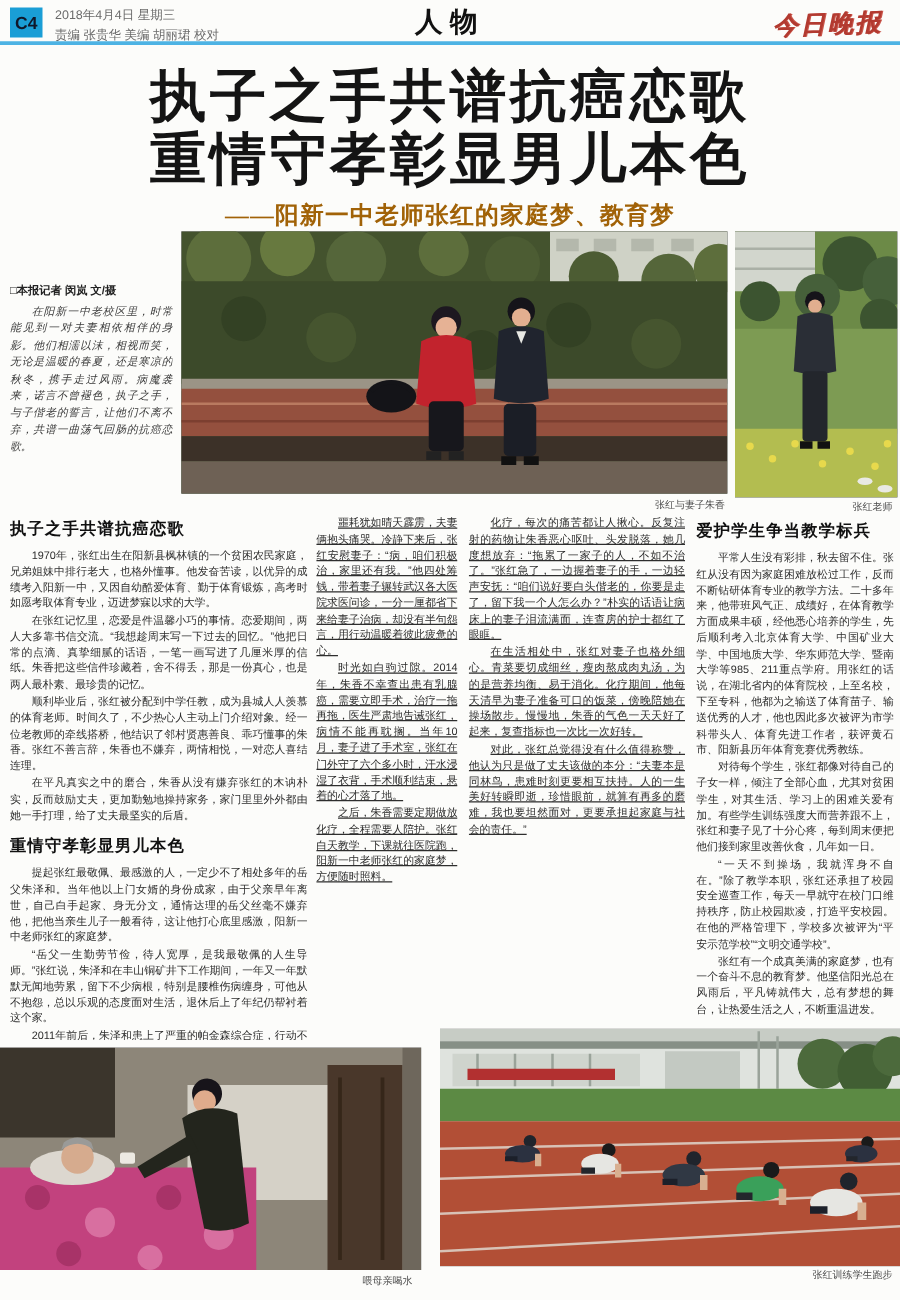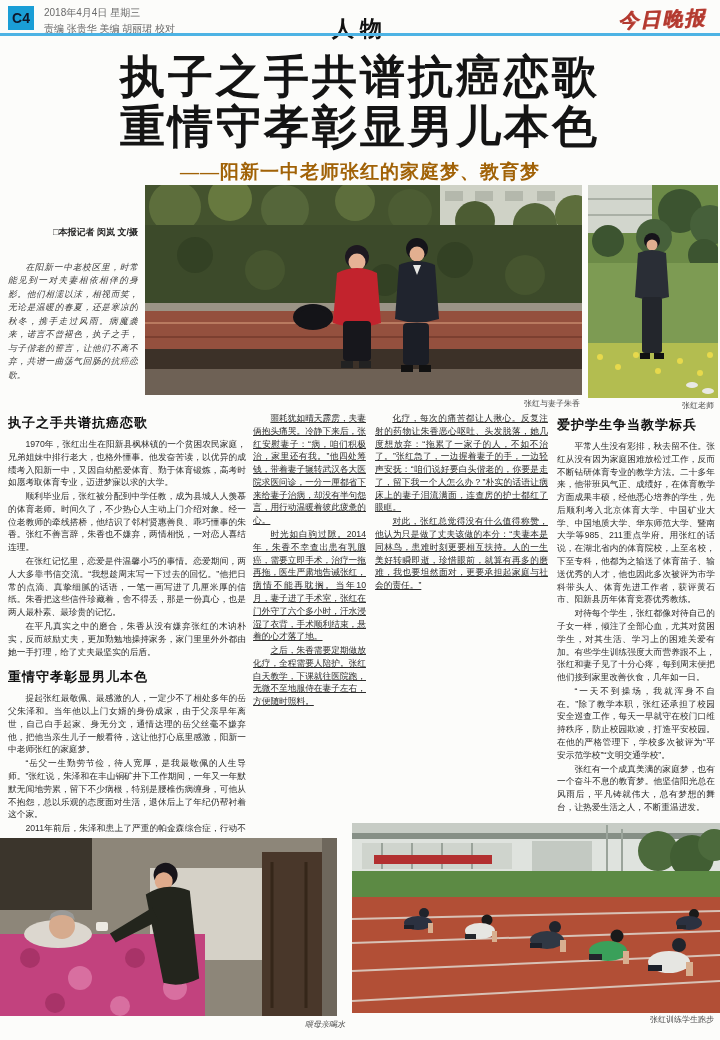--- a/index.html
+++ b/index.html
@@ -11,41 +11,41 @@
   }
   
   .masthead { position:absolute; top:0; left:0; width:720px; height:36px; }
   .page-box {
     position:absolute; left:8px; top:6px; width:26px; height:24px;
     background:#1a9ed6; color:#0f172a; font-weight:bold; font-size:14px;
     display:flex; align-items:center; justify-content:center;
   }
   .head-meta { position:absolute; left:44px; top:5px; font-size:10px; color:#6a6a6a; line-height:1.55; }
   .section-title {
-    position:absolute; left:0; right:0; top:14px; text-align:center;
+    position:absolute; left:0; right:0; top:3px; text-align:center;
     font-family:"Liberation Serif","DejaVu Serif",serif;
     font-size:22px; font-weight:bold; color:#111; letter-spacing:6px;
   }
   .logo {
     position:absolute; right:14px; top:6px; font-size:20px; font-weight:bold;
     color:#b23a30; font-style:italic; letter-spacing:2px;
     font-family:"Liberation Serif","DejaVu Serif",serif;
     transform:rotate(-2deg); text-shadow:1px 0 0 #c9554a;
   }
   .head-rule { position:absolute; top:33px; left:0; width:720px; height:3px; background:#4db3e4; }
 
   
   .headline { position:absolute; top:52px; left:0; width:720px; text-align:center;
     font-family:"Liberation Serif","DejaVu Serif",serif; color:#141414; }
   .headline .h-line { font-size:45px; font-weight:900; line-height:1.12; letter-spacing:3px; }
   .headline .h-sub { margin-top:6px; font-size:19px; font-weight:bold; color:#a16207; letter-spacing:1px; }
 
   
   .intro-col { position:absolute; left:8px; top:226px; width:130px; height:176px; overflow:hidden; }
-  .byline { font-size:9px; font-weight:bold; text-align:right; color:#222; margin-bottom:22px; }
+  .byline { font-size:9px; font-weight:bold; text-align:left; color:#222; margin-bottom:4px; }
   .intro-text {
     font-family:"Liberation Serif","DejaVu Serif",serif; font-style:italic;
     font-size:8.7px; line-height:1.55; color:#3c3c3c; text-align:justify; text-indent:2em;
   }
 
   
   .photo { position:absolute; overflow:hidden; background:#777; }
   .photo svg { display:block; }
   .caption { position:absolute; font-size:8px; color:#4a4a4a; text-align:right; }
 
@@ -163,37 +163,38 @@
       <rect x="54" y="112" width="20" height="56" rx="3" fill="#23262c"></rect>
       <rect x="52" y="168" width="10" height="6" fill="#111"></rect>
         <rect x="66" y="168" width="10" height="6" fill="#111"></rect>
     </svg>
   </div>
   <div class="caption" style="left:598px; top:400px; width:116px;">张红老师</div>
 
   <div class="col" style="left:8px; top:412px; width:238px; height:420px;">
     <div class="sec-head">执子之手共谱抗癌恋歌</div>
     <p>1970年，张红出生在阳新县枫林镇的一个贫困农民家庭，兄弟姐妹中排行老大，也格外懂事。他发奋苦读，以优异的成绩考入阳新一中，又因自幼酷爱体育、勤于体育锻炼，高考时如愿考取体育专业，迈进梦寐以求的大学。</p>
+    <p>在张红记忆里，恋爱是件温馨小巧的事情。恋爱期间，两人大多靠书信交流。“我想趁周末写一下过去的回忆。”他把日常的点滴、真挚细腻的话语，一笔一画写进了几厘米厚的信纸。朱香把这些信件珍藏着，舍不得丢，那是一份真心，也是两人最朴素、最珍贵的记忆。</p>
     <p>顺利毕业后，张红被分配到中学任教，成为县城人人羡慕的体育老师。时间久了，不少热心人主动上门介绍对象。经一位老教师的牵线搭桥，他结识了邻村贤惠善良、乖巧懂事的朱香。张红不善言辞，朱香也不嫌弃，两情相悦，一对恋人喜结连理。</p>
-    <p>在张红记忆里，恋爱是件温馨小巧的事情。恋爱期间，两人大多靠书信交流。“我想趁周末写一下过去的回忆。”他把日常的点滴、真挚细腻的话语，一笔一画写进了几厘米厚的信纸。朱香把这些信件珍藏着，舍不得丢，那是一份真心，也是两人最朴素、最珍贵的记忆。</p>
     <p>在平凡真实之中的磨合，朱香从没有嫌弃张红的木讷朴实，反而鼓励丈夫，更加勤勉地操持家务，家门里里外外都由她一手打理，给了丈夫最坚实的后盾。</p>
     <div class="sec-head mid">重情守孝彰显男儿本色</div>
     <p>提起张红最敬佩、最感激的人，一定少不了相处多年的岳父朱泽和。当年他以上门女婿的身份成家，由于父亲早年离世，自己白手起家、身无分文，通情达理的岳父丝毫不嫌弃他，把他当亲生儿子一般看待，这让他打心底里感激，阳新一中老师张红的家庭梦。</p>
     <p>“岳父一生勤劳节俭，待人宽厚，是我最敬佩的人生导师。”张红说，朱泽和在丰山铜矿井下工作期间，一年又一年默默无闻地劳累，留下不少病根，特别是腰椎伤病缠身，可他从不抱怨，总以乐观的态度面对生活，退休后上了年纪仍帮衬着这个家。</p>
     <p>2011年前后，朱泽和患上了严重的帕金森综合症，行动不便，生活几乎不能自理。十多年来，张红白天上课，晚上回家帮岳父擦洗、翻身、喂药喂饭，风雨无阻，从无半句怨言。街坊邻里无不竖起大拇指：“这才是好女婿、真儿子。”</p>
   </div>
 
   <div class="col" style="left:253px; top:412px; width:113px; height:420px;text-decoration:underline;">
     <p>噩耗犹如晴天霹雳，夫妻俩抱头痛哭。冷静下来后，张红安慰妻子：“病，咱们积极治，家里还有我。”他四处筹钱，带着妻子辗转武汉各大医院求医问诊，一分一厘都省下来给妻子治病，却没有半句怨言，用行动温暖着彼此疲惫的心。</p>
     <p>时光如白驹过隙。2014年，朱香不幸查出患有乳腺癌，需要立即手术，治疗一拖再拖，医生严肃地告诫张红，病情不能再耽搁。当年10月，妻子进了手术室，张红在门外守了六个多小时，汗水浸湿了衣背，手术顺利结束，悬着的心才落了地。</p>
-    <p>之后，朱香需要定期做放化疗，全程需要人陪护。张红白天教学，下课就往医院跑，无微不至地服侍在妻子左右，方便随时照料。</p>
+    <p>之后，朱香需要定期做放化疗，全程需要人陪护。张红白天教学，下课就往医院跑，阳新一中老师张红的家庭梦，方便随时照料。</p>
   </div>
 
   <div class="col" style="left:375px; top:412px; width:173px; height:404px;text-decoration:underline;">
     <p>化疗，每次的痛苦都让人揪心。反复注射的药物让朱香恶心呕吐、头发脱落，她几度想放弃：“拖累了一家子的人，不如不治了。”张红急了，一边握着妻子的手，一边轻声安抚：“咱们说好要白头偕老的，你要是走了，留下我一个人怎么办？”朴实的话语让病床上的妻子泪流满面，连查房的护士都红了眼眶。</p>
+    <p>在生活相处中，张红对妻子也格外细心。青菜要切成细丝，瘦肉熬成肉丸汤，为的是营养均衡、易于消化。化疗期间，他每天清早为妻子准备可口的饭菜，傍晚陪她在操场散步。慢慢地，朱香的气色一天天好了起来，复查指标也一次比一次好转。</p>
     <p>对此，张红总觉得没有什么值得称赞，他认为只是做了丈夫该做的本分：“夫妻本是同林鸟，患难时刻更要相互扶持。人的一生美好转瞬即逝，珍惜眼前，就算有再多的磨难，我也要坦然面对，更要承担起家庭与社会的责任。”</p>
   </div>
 
   <div class="col" style="left:557px; top:414px; width:158px; height:400px;">
     <div class="sec-head">爱护学生争当教学标兵</div>
     <p>平常人生没有彩排，秋去留不住。张红从没有因为家庭困难放松过工作，反而不断钻研体育专业的教学方法。二十多年来，他带班风气正、成绩好，在体育教学方面成果丰硕，经他悉心培养的学生，先后顺利考入北京体育大学、中国矿业大学、中国地质大学、华东师范大学、暨南大学等985、211重点学府。用张红的话说，在湖北省内的体育院校，上至名校，下至专科，他都为之输送了体育苗子、输送优秀的人才，他也因此多次被评为市学科带头人、体育先进工作者，获评黄石市、阳新县历年体育竞赛优秀教练。</p>
     <p>对待每个学生，张红都像对待自己的子女一样，倾注了全部心血，尤其对贫困学生，对其生活、学习上的困难关爱有加。有些学生训练强度大而营养跟不上，张红和妻子见了十分心疼，每到周末便把他们接到家里改善伙食，几年如一日。</p>
     <p>“一天不到操场，我就浑身不自在。”除了教学本职，张红还承担了校园安全巡查工作，每天一早就守在校门口维持秩序，防止校园欺凌，打造平安校园。在他的严格管理下，学校多次被评为“平安示范学校”“文明交通学校”。</p>
     <p>张红有一个成真美满的家庭梦，也有一个奋斗不息的教育梦。他坚信阳光总在风雨后，平凡铸就伟大，总有梦想的舞台，让热爱生活之人，不断重温进发。</p>
   </div>
@@ -219,21 +220,21 @@
       <path d="M49 82 q13 -10 26 0 l-2 -6 q-11 -8 -22 0 z" fill="#9a9a98"></path>
       <g transform="rotate(-10 175 90)">
         <circle cx="175" cy="36" r="12" fill="#17141a"></circle>
         <circle cx="172" cy="42" r="9" fill="#dfab8c"></circle>
         <path d="M152 52 q22 -10 44 4 l-6 88 q-20 6 -36 -2 z" fill="#23251d"></path>
         <path d="M156 66 l-46 18 l4 10 l46 -14 z" fill="#23251d"></path>
       </g>
       <rect x="96" y="84" width="12" height="9" rx="2" fill="#ece9e2"></rect>
     </svg>
   </div>
-  <div class="caption" style="left:135px; top:1019px; width:210px;font-style:italic;">喂母亲喝水</div>
+  <div class="caption" style="left:120px; top:1019px; width:210px;">喂母亲喝水</div>
 
   <div class="photo" style="left:352px; top:823px; width:368px; height:190px;">
     <svg width="368" height="190" viewBox="0 0 368 190">
       <rect width="368" height="190" fill="#dfe3de"></rect>
       <rect x="0" y="0" width="368" height="10" fill="#c7ccc5"></rect>
       <rect x="0" y="10" width="368" height="6" fill="#868f86"></rect>
       <rect x="10" y="20" width="150" height="26" fill="#cfd4cd"></rect>
       <line x1="30" y1="20" x2="30" y2="46" stroke="#9aa39a" stroke-width="2"></line>
         <line x1="60" y1="20" x2="60" y2="46" stroke="#9aa39a" stroke-width="2"></line>
         <line x1="90" y1="20" x2="90" y2="46" stroke="#9aa39a" stroke-width="2"></line>

